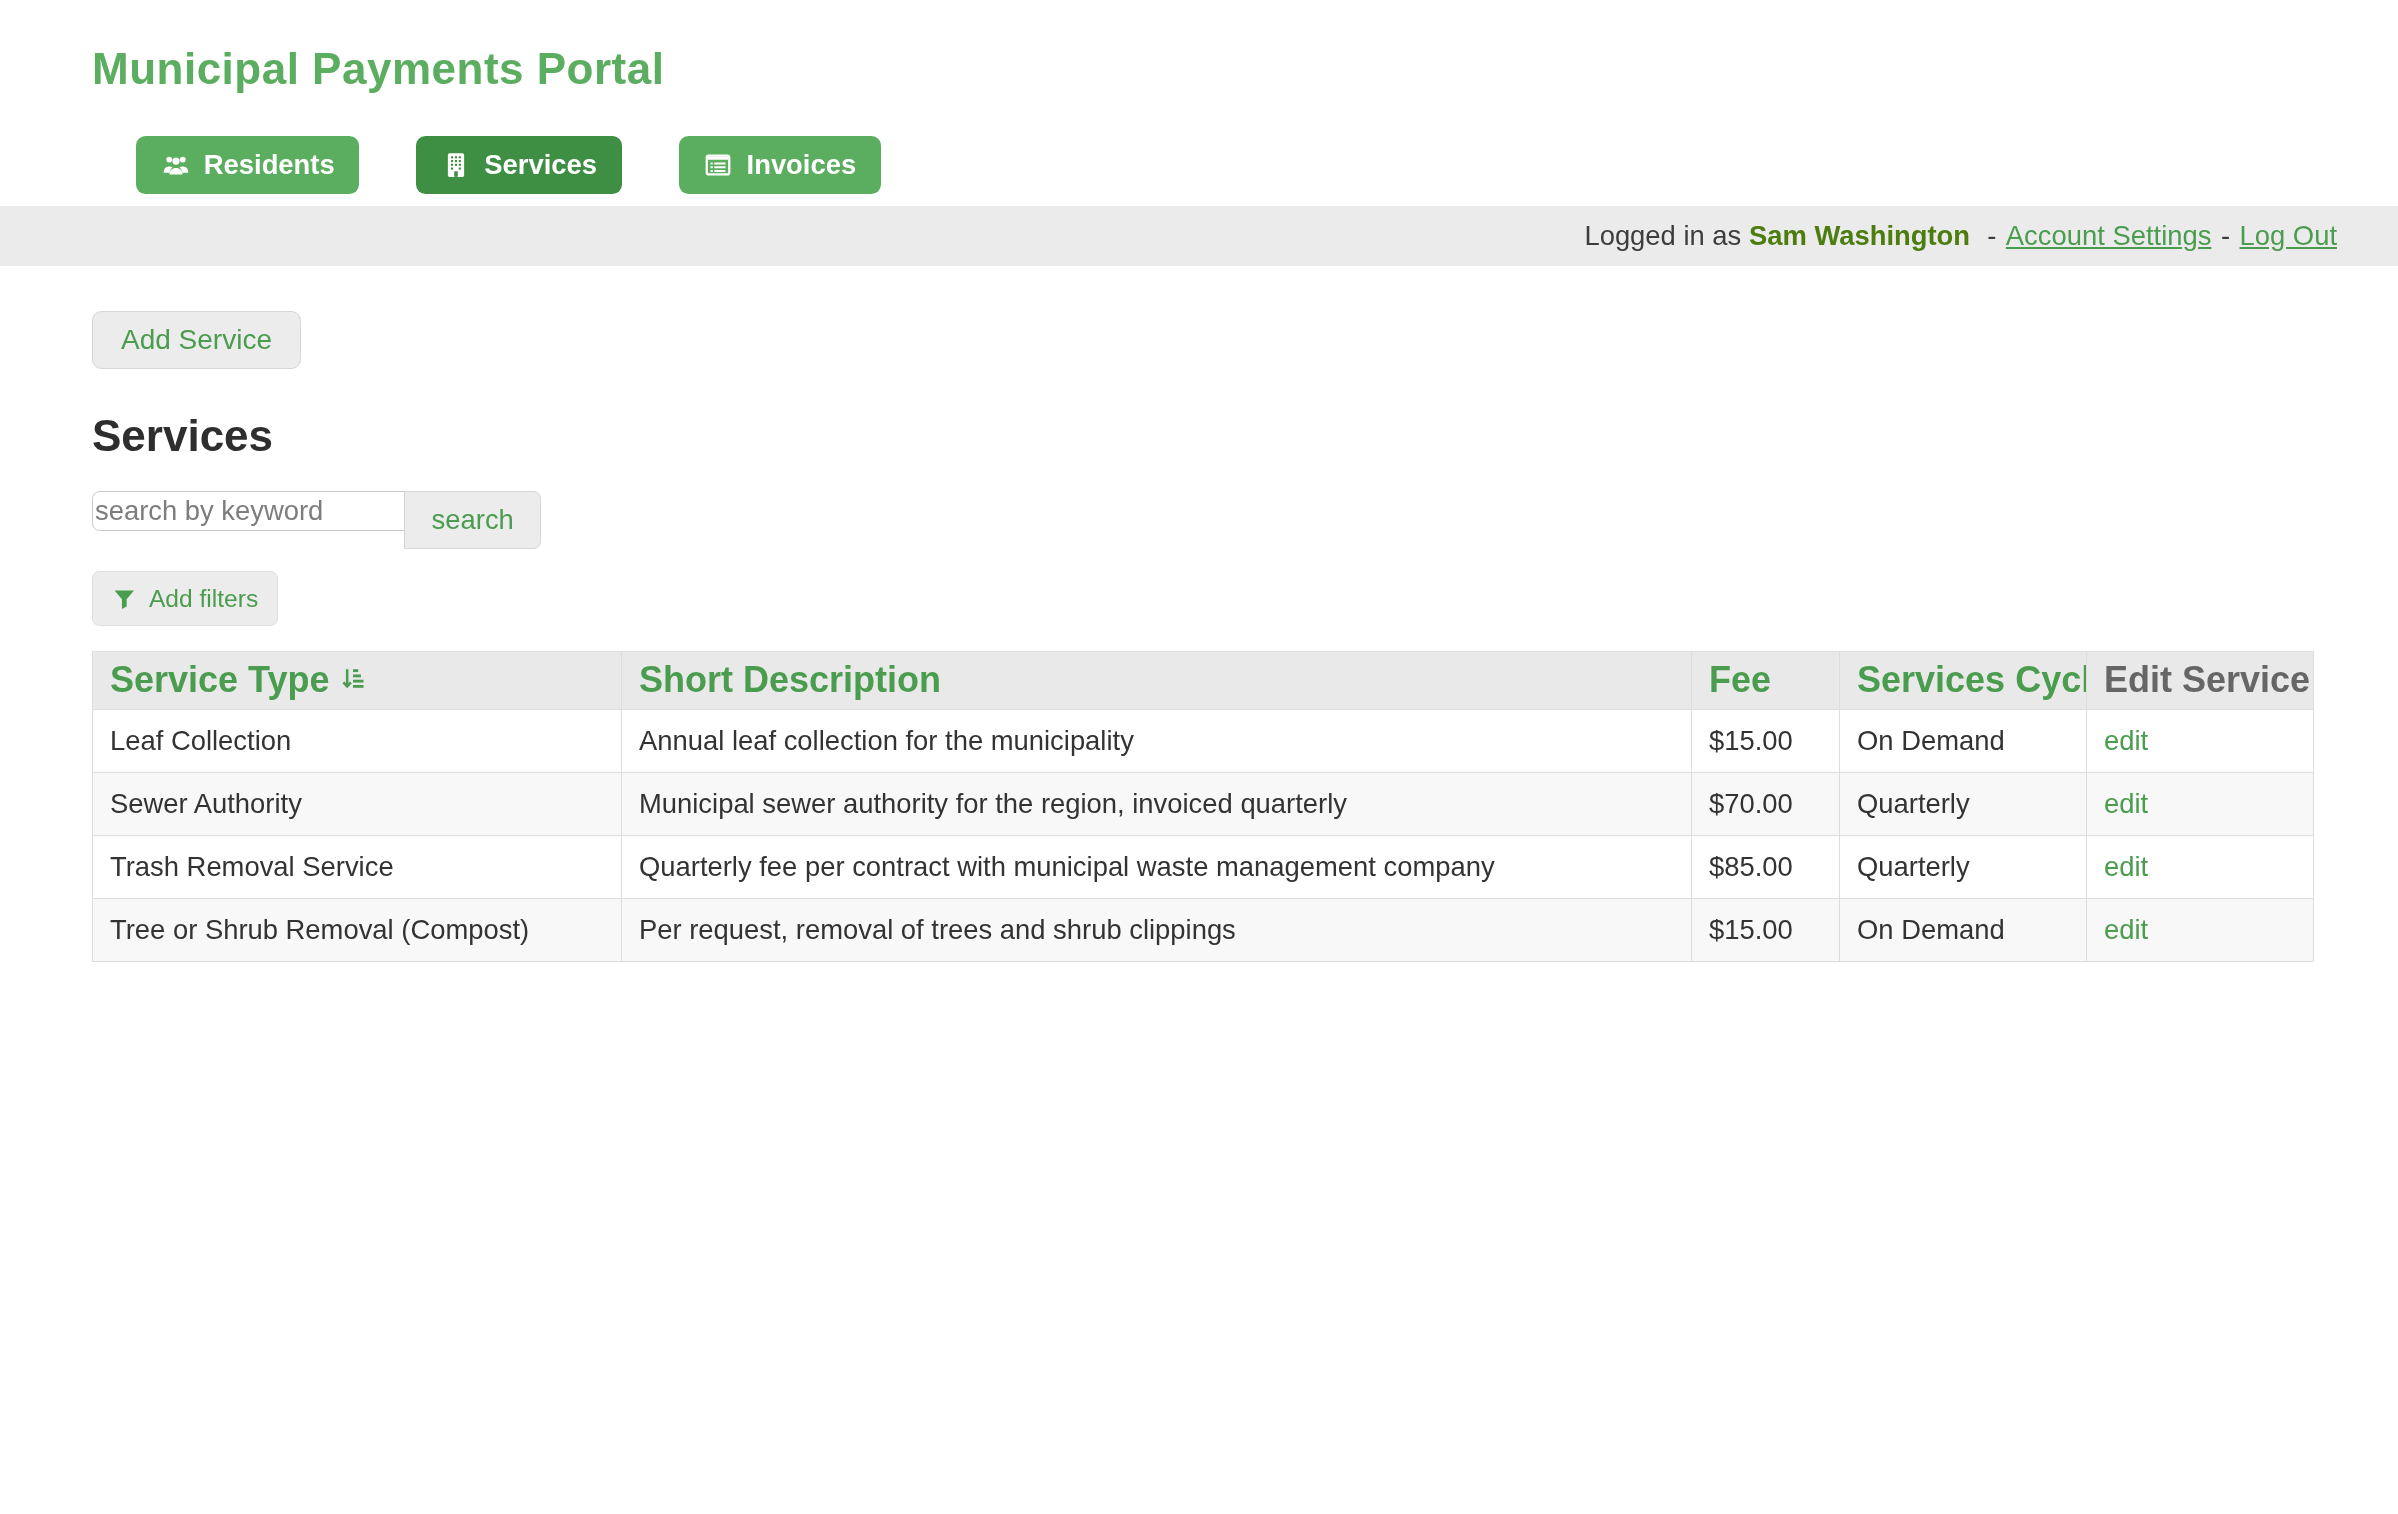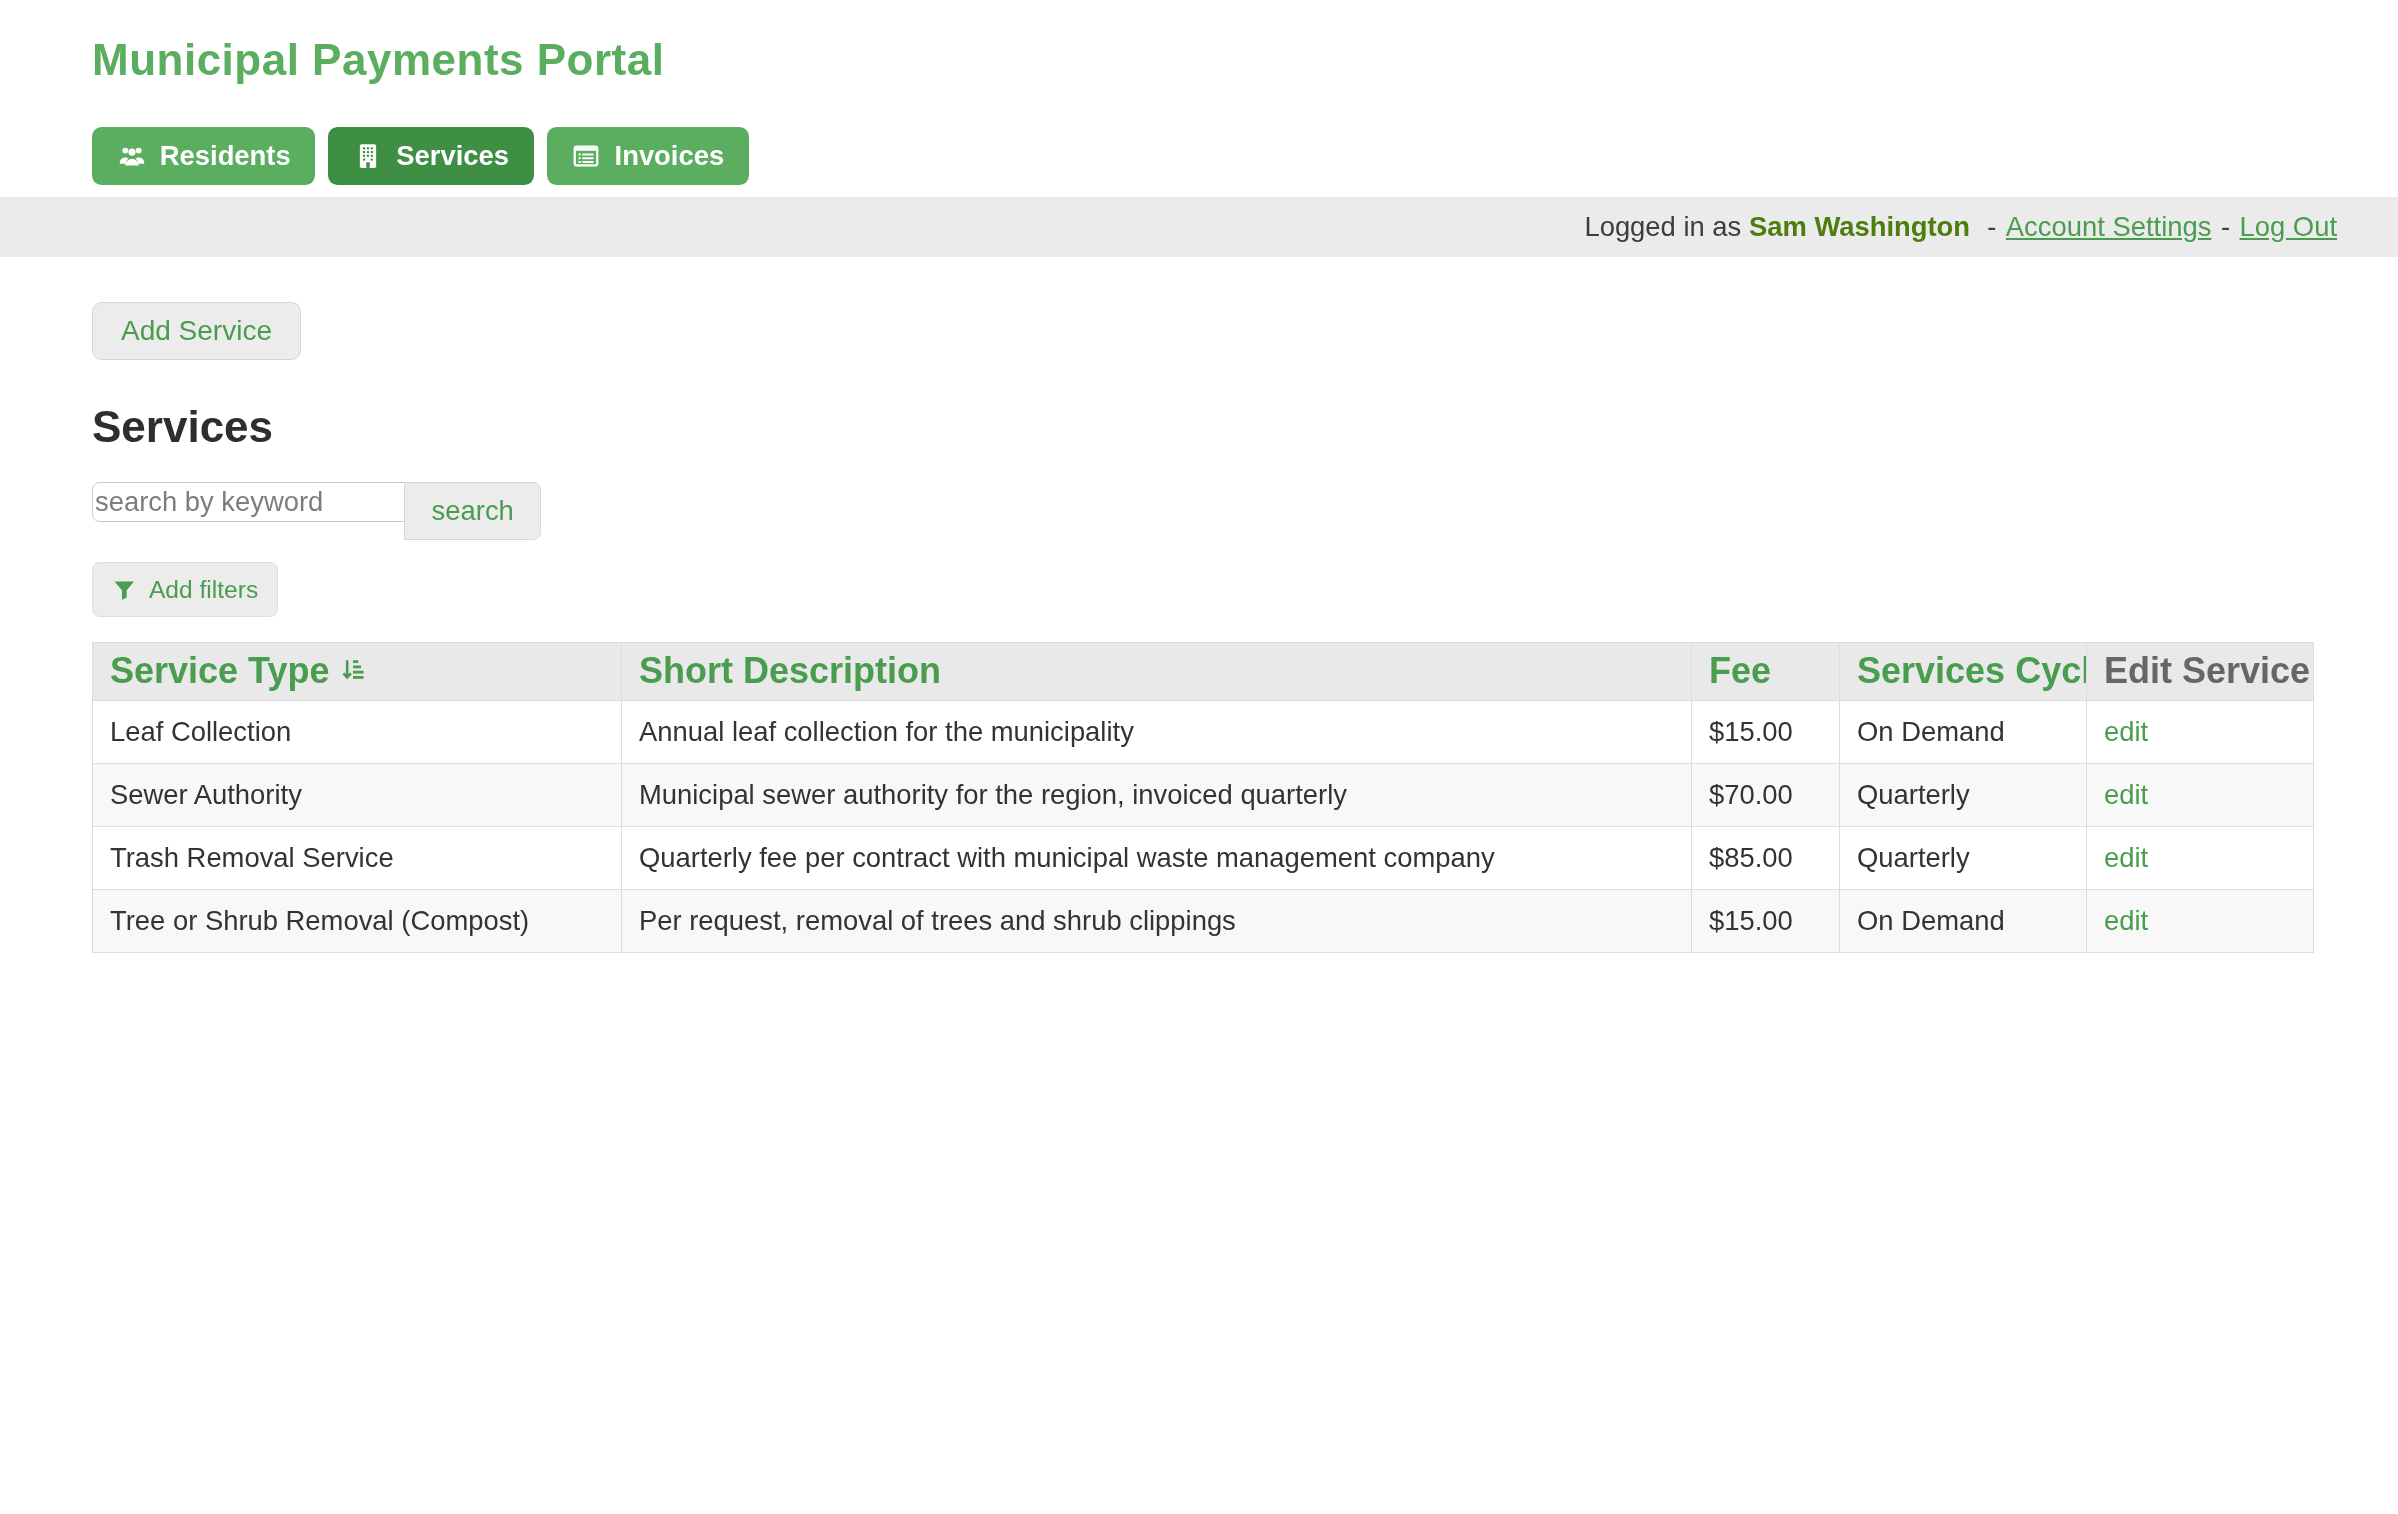--- a/index.html
+++ b/index.html
@@ -14,26 +14,26 @@
   }
   *{box-sizing:border-box;}
   html,body{margin:0;padding:0;}
   body{
     width:2398px;height:1514px;background:#fff;
     font-family:"Liberation Sans", sans-serif;color:var(--text);
     overflow:hidden;
   }
   
   .masthead{padding:32px 0 0 92px;}
-  .app-title{margin:3px 0 42px 0;font-size:44px;font-weight:700;color:var(--green);letter-spacing:0.5px;}
+  .app-title{margin:12px 0 42px 0;font-size:44px;font-weight:700;color:var(--green);letter-spacing:0.5px;}
   .main-nav{display:flex;gap:13.2px;margin-bottom:12.3px;}
   .nav-btn{
     display:inline-flex;align-items:center;gap:13.2px;height:58px;padding:0 24.6px;
     background:var(--green);color:#fff;border:none;border-radius:9.5px;
-    font-family:inherit;font-size:27.4px;font-weight:600;cursor:pointer;
+    font-family:inherit;font-size:27.4px;font-weight:600;cursor:pointer;margin-left:44px;
   }
   .nav-btn.active{background:var(--green-dark);}
   .nav-btn svg{display:block;}
   
   .session-bar{
     height:60px;background:var(--bar-gray);
     display:flex;align-items:center;justify-content:flex-end;
     padding-right:61px;font-size:27.4px;color:#3d3d3d;
   }
   .session-bar b{color:#4d7c0f;}

